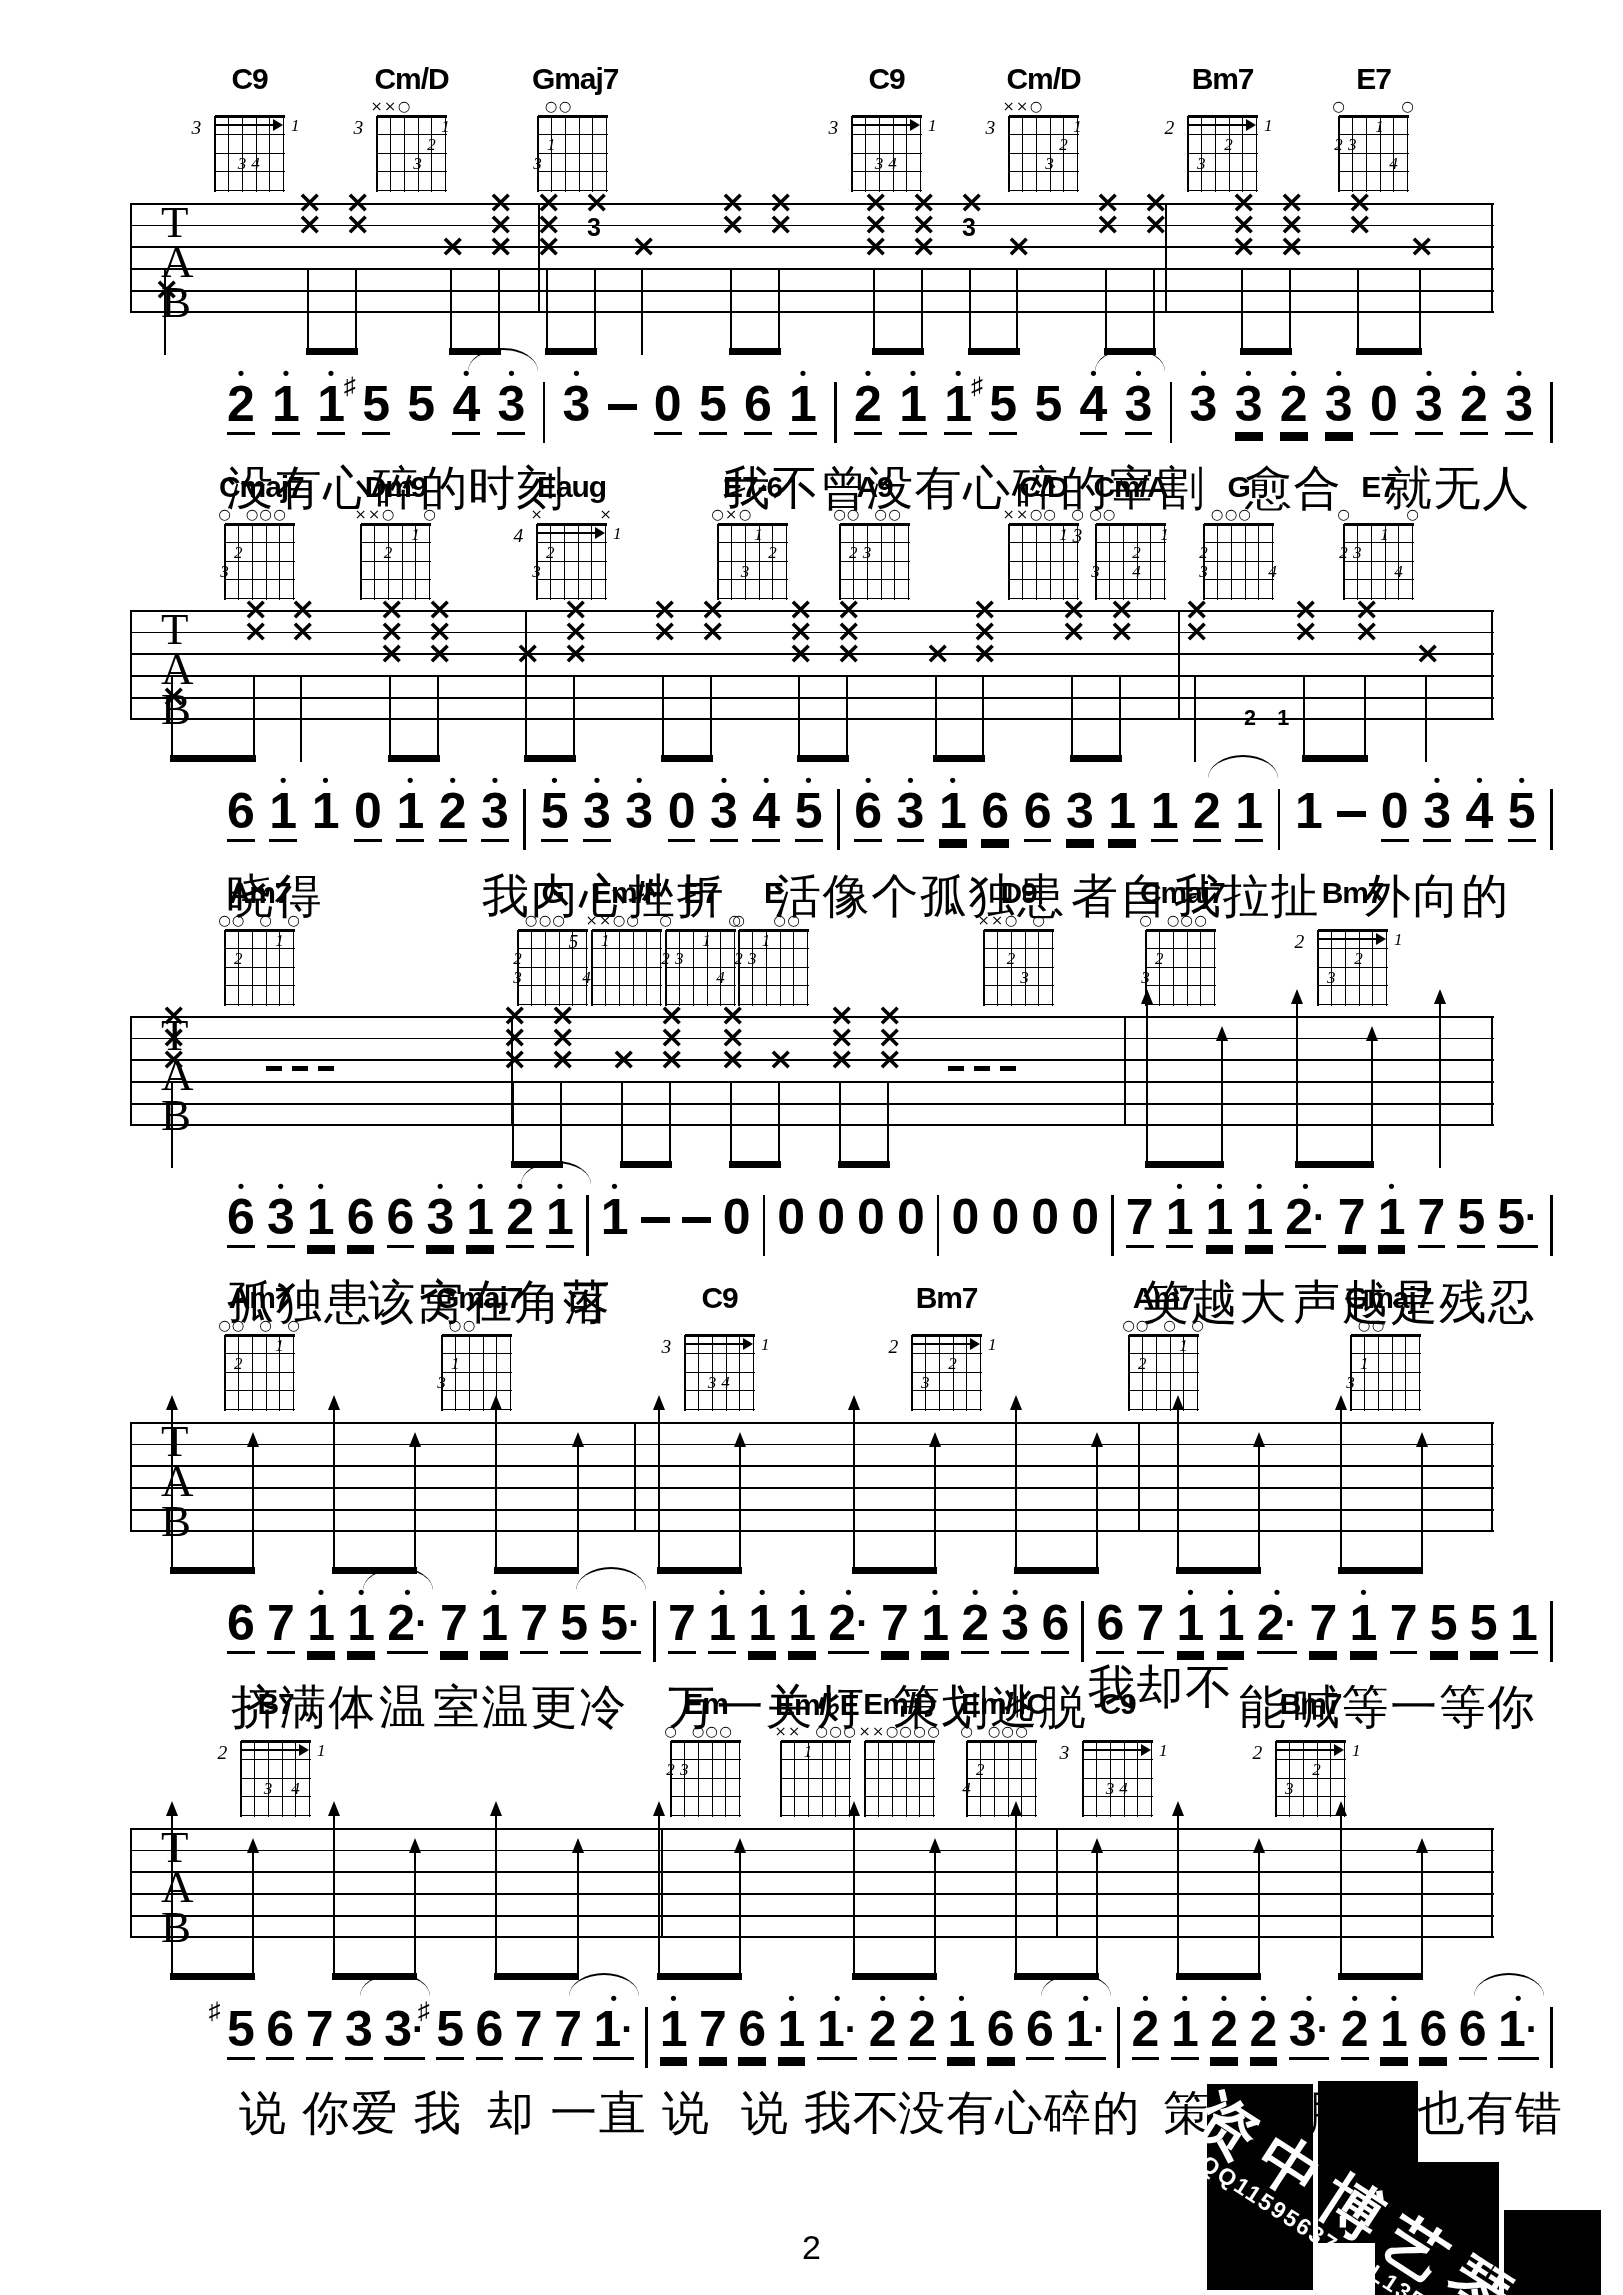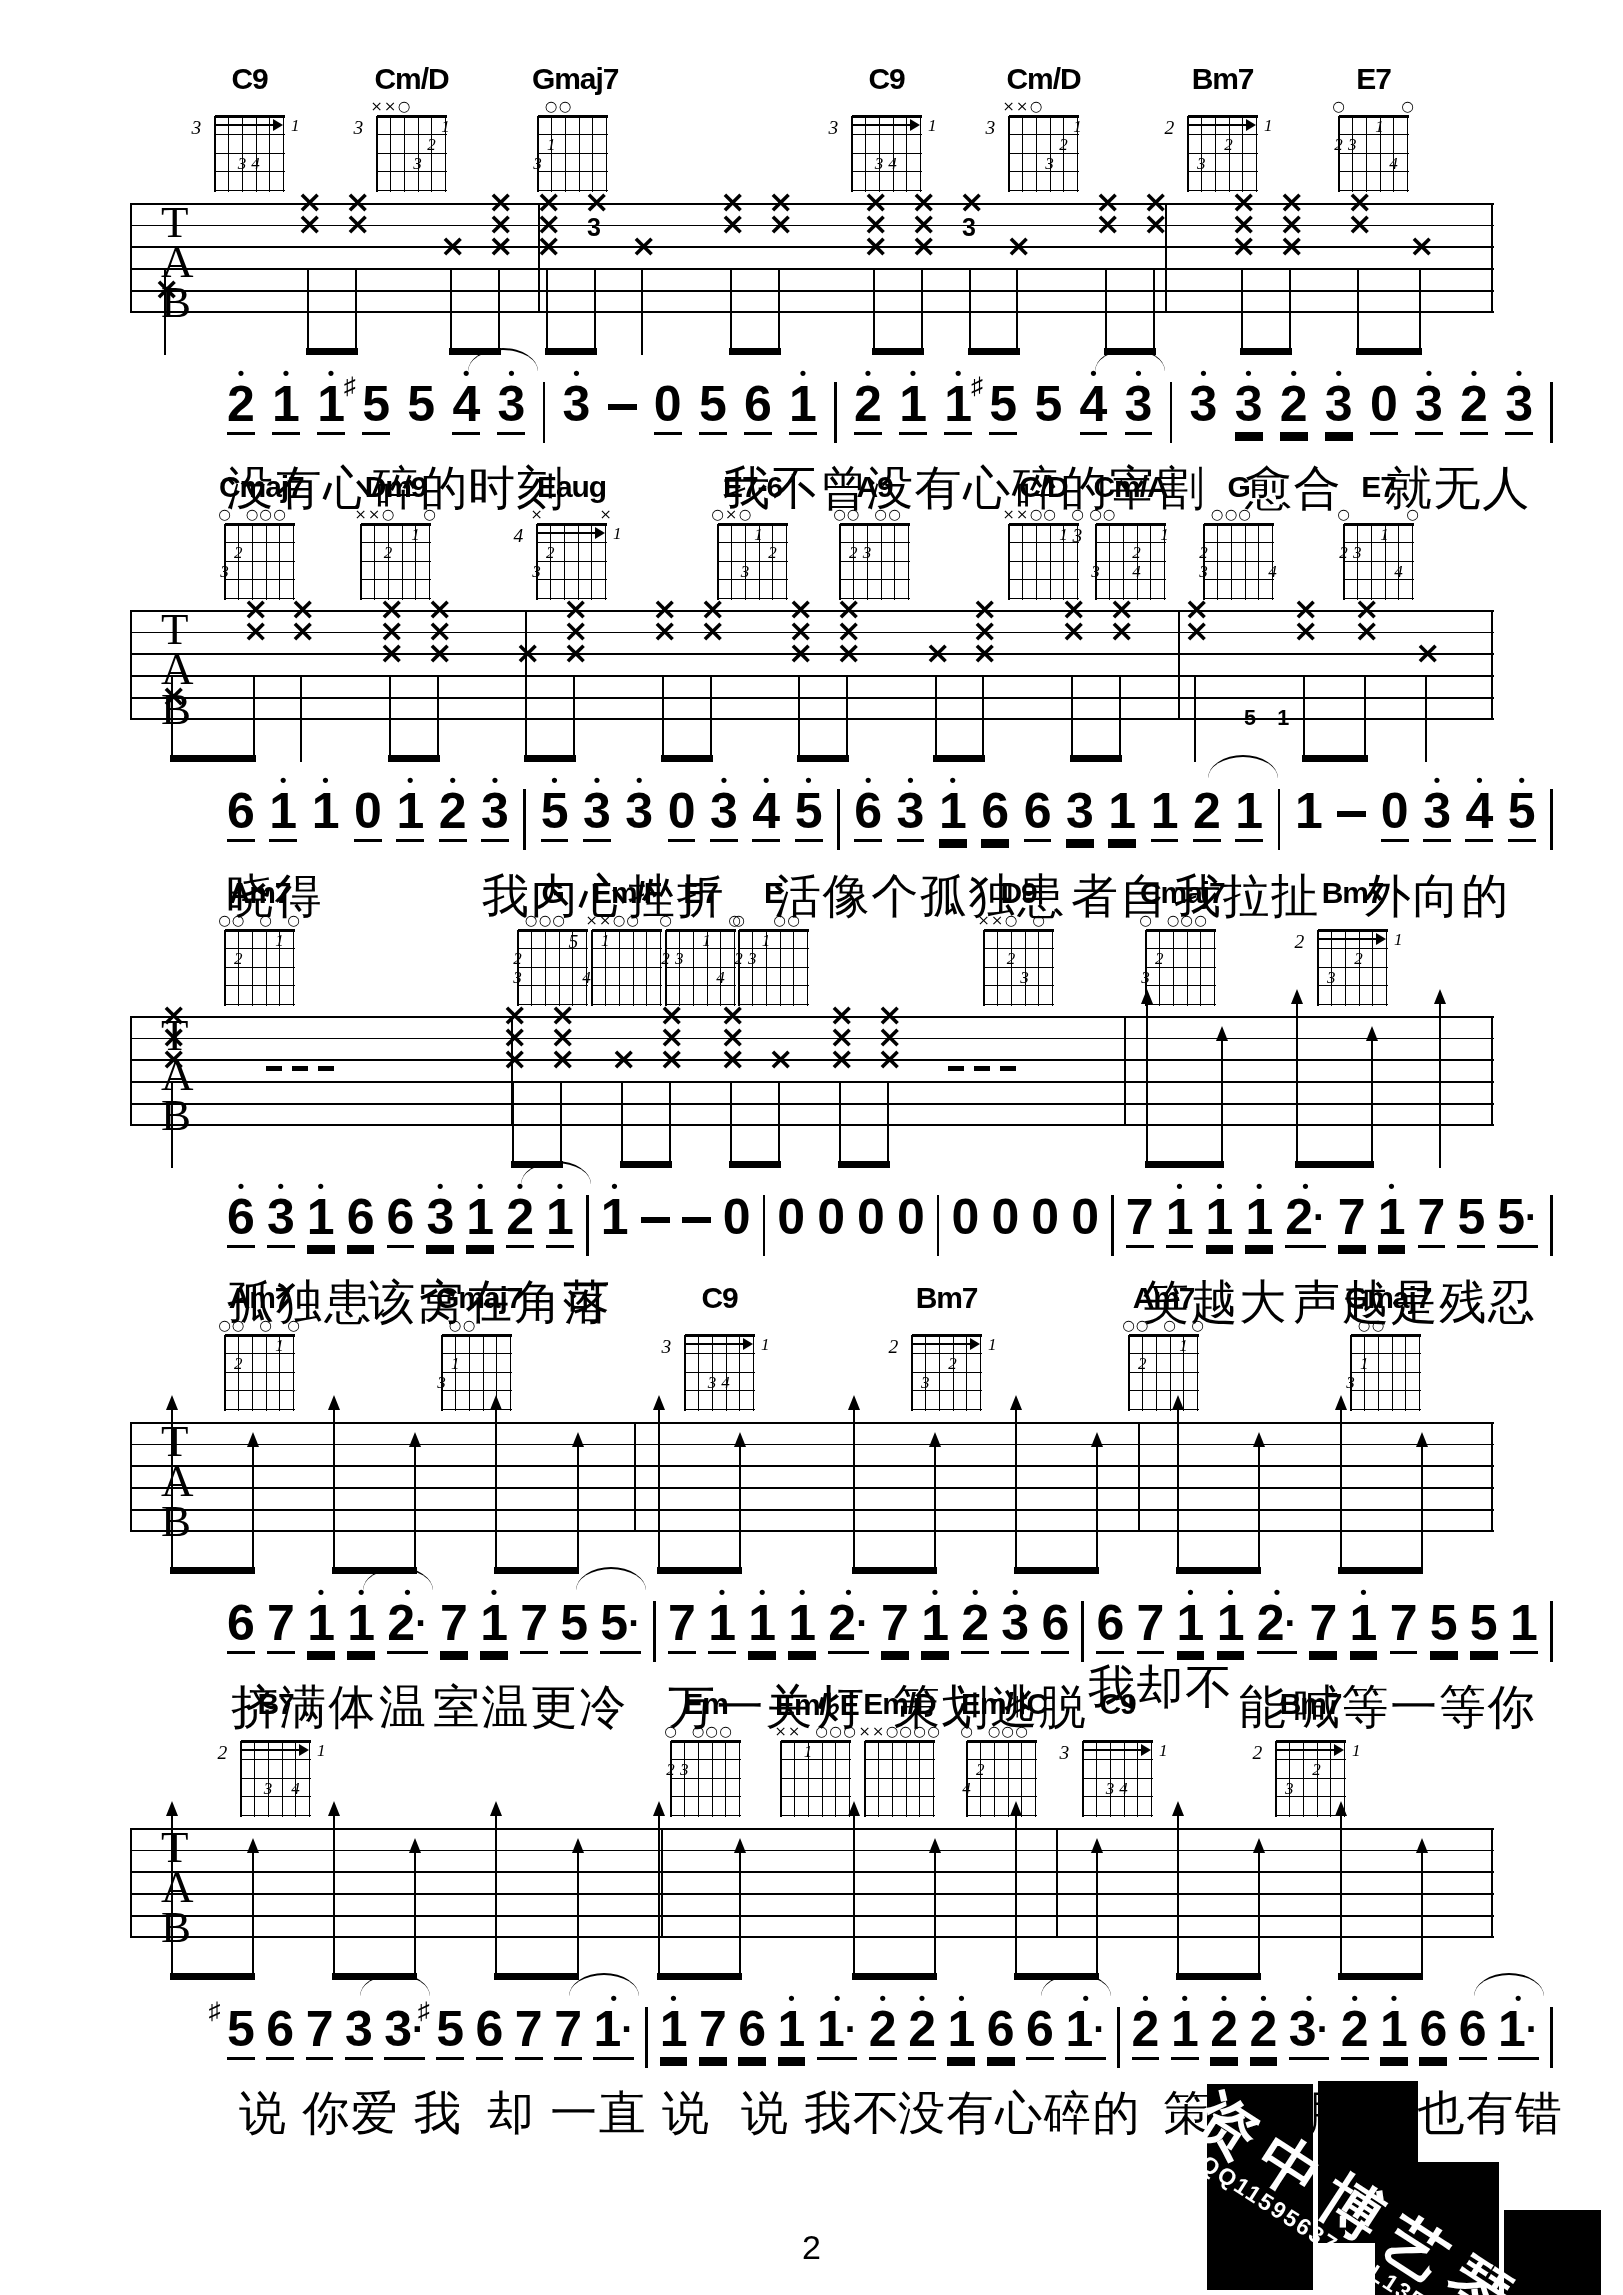--- a/index.html
+++ b/index.html
@@ -597,21 +597,21 @@
           <div class="stem" style="left: 852px; top: 65px; height: 87px;"></div>
           <div class="xm" style="left: 941px; top: -17px;">×</div>
           <div class="xm" style="left: 941px; top: 4.9px;">×</div>
           <div class="stem" style="left: 941px; top: 65px; height: 87px;"></div>
           <div class="xm" style="left: 989px; top: -17px;">×</div>
           <div class="xm" style="left: 989px; top: 4.9px;">×</div>
           <div class="stem" style="left: 989px; top: 65px; height: 87px;"></div>
           <div class="xm" style="left: 1064px; top: -17px;">×</div>
           <div class="xm" style="left: 1064px; top: 4.9px;">×</div>
           <div class="stem" style="left: 1064px; top: 65px; height: 87px;"></div>
-          <div class="n21" style="left: 1114px; top: 95px;">5 1</div>
+          <div class="n21" style="left: 1114px; top: 95px;">2 1</div>
           <div class="xm" style="left: 1173px; top: -17px;">×</div>
           <div class="xm" style="left: 1173px; top: 4.9px;">×</div>
           <div class="stem" style="left: 1173px; top: 65px; height: 87px;"></div>
           <div class="xm" style="left: 1234px; top: -17px;">×</div>
           <div class="xm" style="left: 1234px; top: 4.9px;">×</div>
           <div class="stem" style="left: 1234px; top: 65px; height: 87px;"></div>
           <div class="xm" style="left: 1295px; top: 26.5px;">×</div>
           <div class="stem" style="left: 1295px; top: 65px; height: 87px;"></div>
           <div class="beam" style="left: 40px; top: 145px; width: 86px;"></div>
           <div class="beam" style="left: 258px; top: 145px; width: 52px;"></div>

